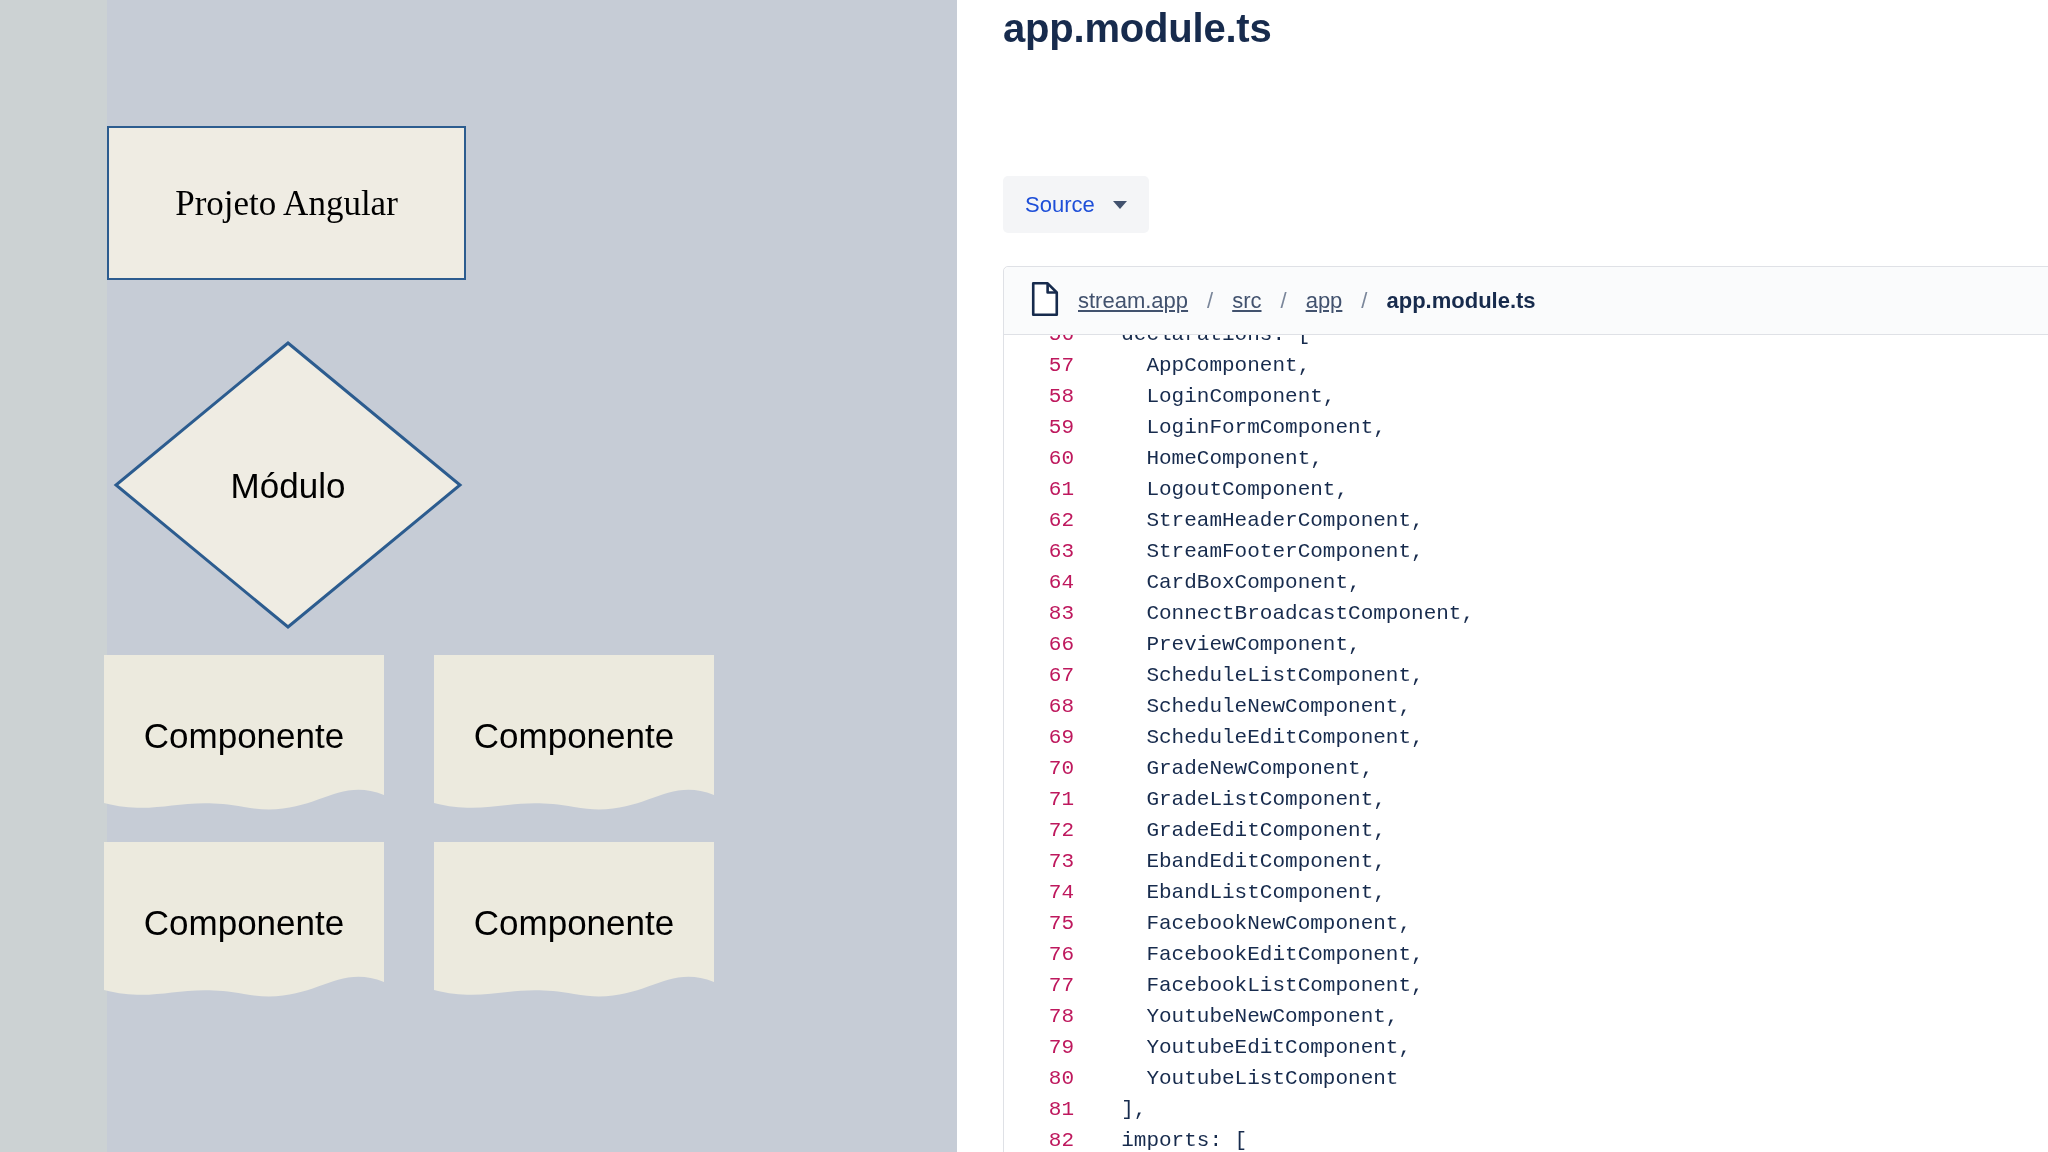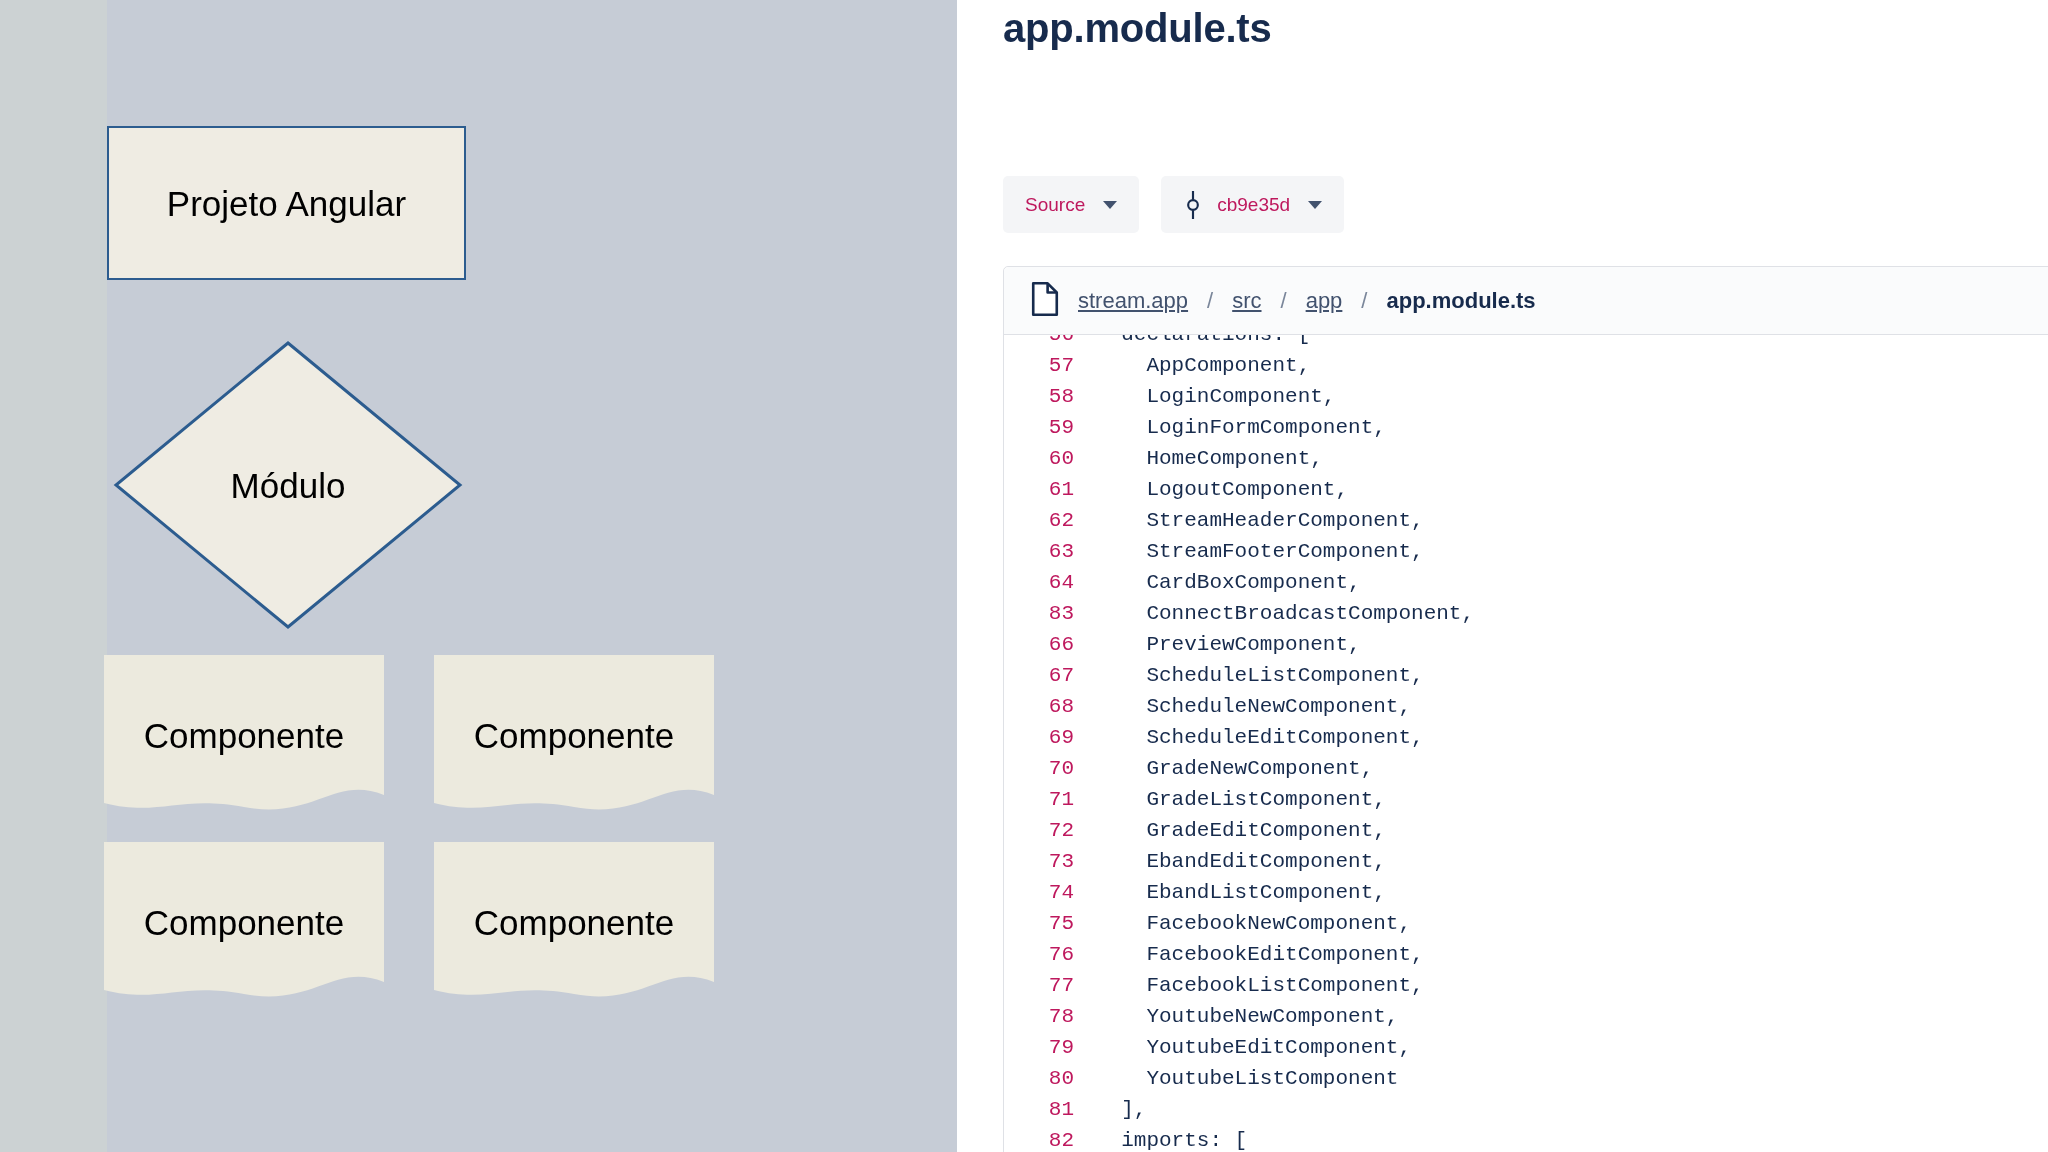--- a/index.html
+++ b/index.html
@@ -51,21 +51,21 @@
     left: 107px;
     top: 126px;
     width: 359px;
     height: 154px;
     background: #efece3;
     border: 2.5px solid #2c5c8f;
     display: flex;
     align-items: center;
     justify-content: center;
   }
-  .proj-box .shape-label { font-size: 35px; }
+  .proj-box .shape-label { font-size: 35px; font-family: Liberation Serif, serif; }
 
   
   .modulo-wrap {
     position: absolute;
     left: 113px;
     top: 340px;
     width: 350px;
     height: 290px;
   }
   .modulo-wrap svg { position: absolute; inset: 0; }
@@ -140,22 +140,22 @@
     border: none;
     border-radius: 5px;
     display: flex;
     align-items: center;
     gap: 14px;
     padding: 0 22px;
     cursor: pointer;
     font-family: "Liberation Sans", sans-serif;
   }
   .sel-btn .btn-label {
-    font-size: 19px;
-    color: #be185d;
+    font-size: 22px;
+    color: #1d4ed8;
     white-space: nowrap;
   }
   .sel-btn .chev {
     display: inline-block;
     width: 0; height: 0;
     border-left: 7px solid transparent;
     border-right: 7px solid transparent;
     border-top: 8px solid #42526e;
     margin-left: 4px;
   }
@@ -279,30 +279,20 @@
 
 
     <div class="btn-row">
 
       <button class="sel-btn">
         <span class="btn-label">Source</span>
         <span class="chev"></span>
       </button>
 
 
-      <button class="sel-btn">
-        <span class="gicon">
-          <svg width="20" height="30" viewBox="0 0 16 28">
-            <circle cx="8" cy="14" r="4.5" fill="none" stroke="#172b4d" stroke-width="2"></circle>
-            <path d="M8 1 L8 9 M8 19 L8 27" stroke="#172b4d" stroke-width="2"></path>
-          </svg>
-        </span>
-        <span class="btn-label">cb9e35d</span>
-        <span class="chev"></span>
-      </button>
 
     </div>
 
     <div class="file-card">
 
       <div class="breadcrumb-bar">
         <span>
           <svg width="30" height="34" viewBox="0 0 22 26">
             <path d="M2 1 L13 1 L20 8 L20 25 L2 25 Z" fill="#ffffff" stroke="#172b4d" stroke-width="2" stroke-linejoin="round"></path>
             <path d="M13 1 L13 8 L20 8" fill="none" stroke="#172b4d" stroke-width="2" stroke-linejoin="round"></path>

